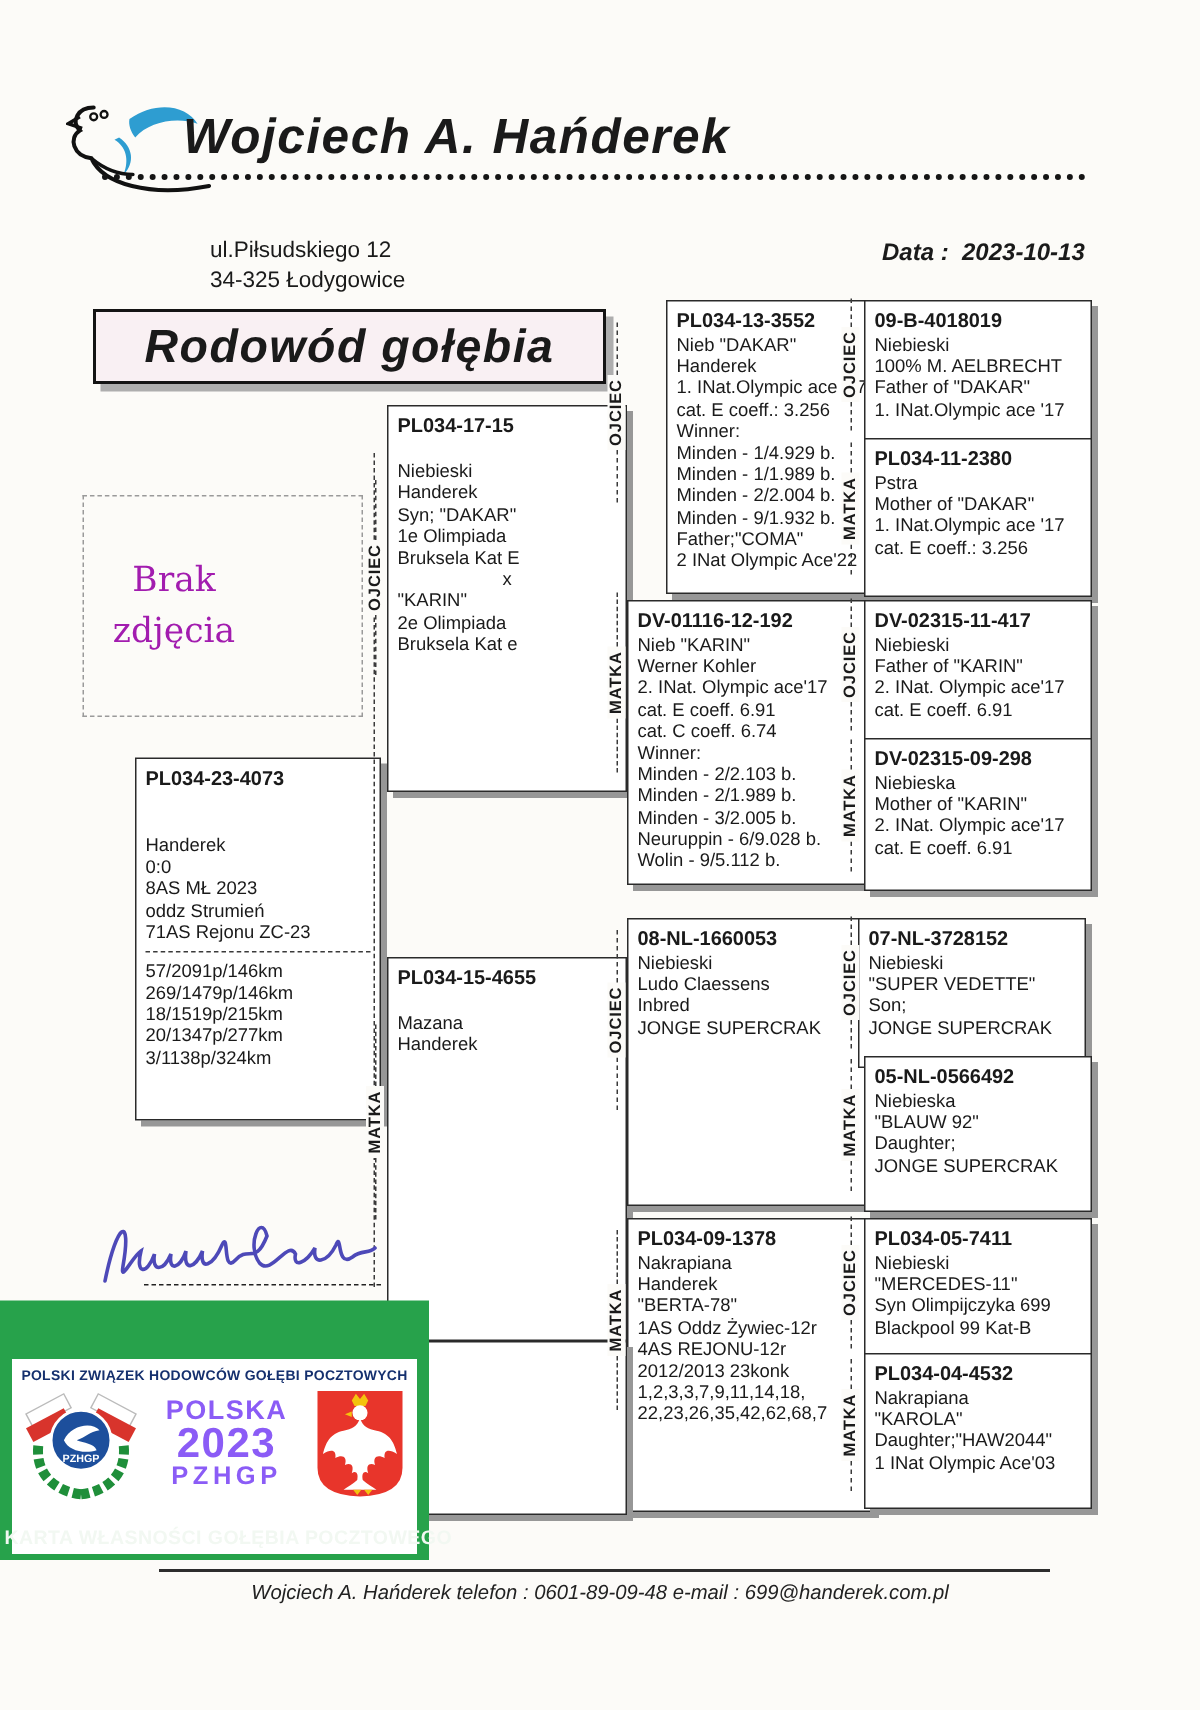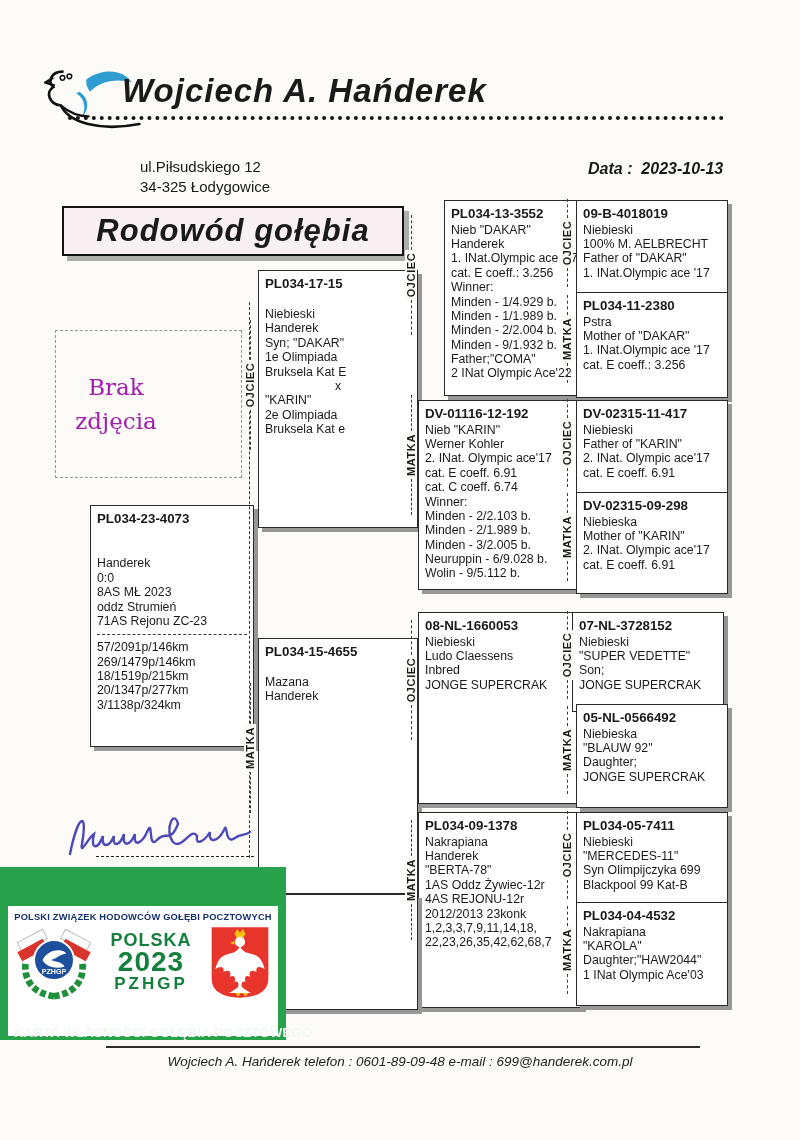--- a/index.html
+++ b/index.html
@@ -31,28 +31,28 @@
   .vlabel .dash{flex:1;border-top:1.6px dashed #3a3a3a;}
   .vlabel .txt{font-size:11px;font-weight:bold;letter-spacing:0.6px;padding:0 3px;background:#fcfbf8;}
   
   .sig{position:absolute;left:58px;top:796px;width:205px;height:70px;z-index:4;}
   .sig-line{position:absolute;left:96px;top:856px;width:158px;border-top:1.6px dashed #222;z-index:4;}
   
   .card{position:absolute;left:0;top:867px;width:286px;height:173px;background:#27a24b;z-index:5;}
   .card-inner{position:absolute;left:8px;top:10px;width:270px;height:130px;background:#fff;margin-top:29px;}
   .card-assoc{margin-top:6px;text-align:center;font-size:9.3px;font-weight:bold;color:#15306e;letter-spacing:0.2px;}
   .card-row{display:flex;align-items:center;justify-content:space-between;padding:2px 6px 0 6px;}
-  .card-mid{text-align:center;color:#15803d;font-weight:900;line-height:0.95;}
+  .card-mid{text-align:center;color:#8b5cf6;font-weight:900;line-height:0.95;}
   .card-mid .c1{font-size:18px;letter-spacing:1px;}
   .card-mid .c2{font-size:28px;letter-spacing:1px;}
   .card-mid .c3{font-size:17px;letter-spacing:3px;}
   .card-rings{position:absolute;left:0;right:0;bottom:2px;display:flex;justify-content:space-between;
               padding:0 8px;color:#15306e;font-weight:bold;font-size:17px;}
-  .card-strip{position:absolute;left:0;right:0;bottom:0;height:31px;display:flex;align-items:flex-end;
-              color:#f2f8f2;font-weight:bold;font-size:13px;letter-spacing:0.3px;padding-left:14px;white-space:nowrap;}
+  .card-strip{position:absolute;left:0;right:0;bottom:0;height:31px;display:flex;align-items:center;
+              color:#f2f8f2;font-weight:bold;font-size:13px;letter-spacing:0.3px;padding-left:3px;white-space:nowrap;}
   
   .foot-line{position:absolute;left:106px;top:1046px;width:594px;border-top:2px solid #2d2d2d;}
   .footer-text{position:absolute;left:0;top:1054px;width:800px;text-align:center;font-size:13.5px;font-style:italic;color:#222;}
 </style>
 </head>
 <body>
 
 <div class="page">
 
   <svg class="logo" viewBox="0 0 130 95">

